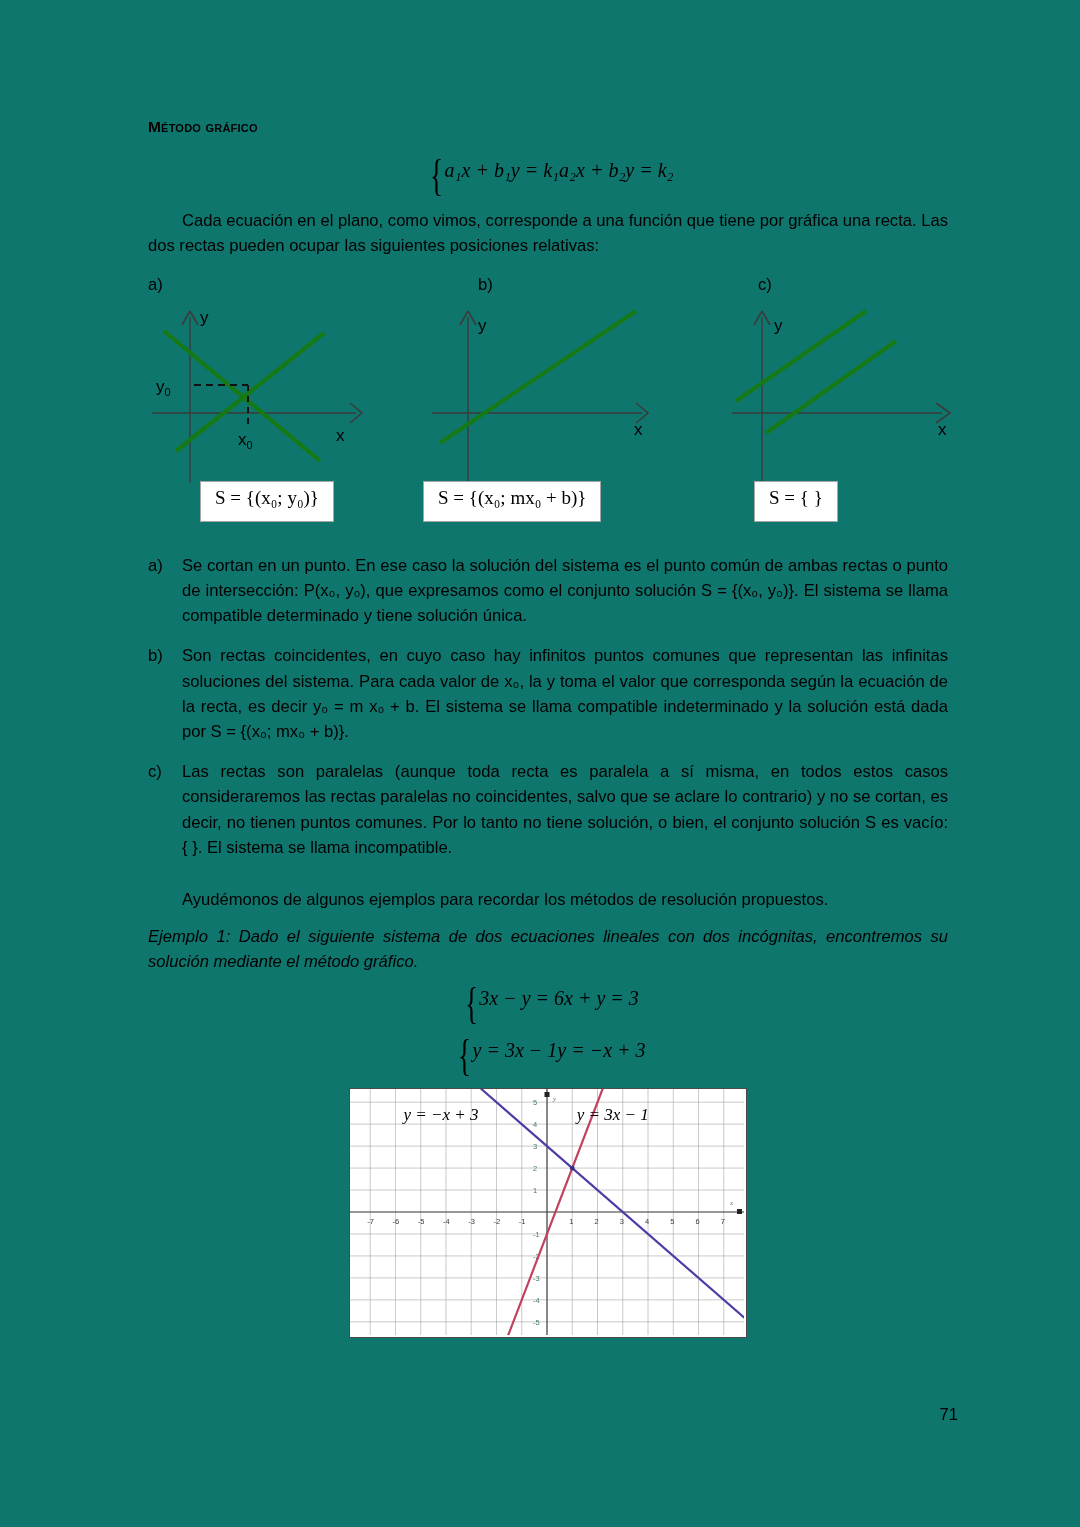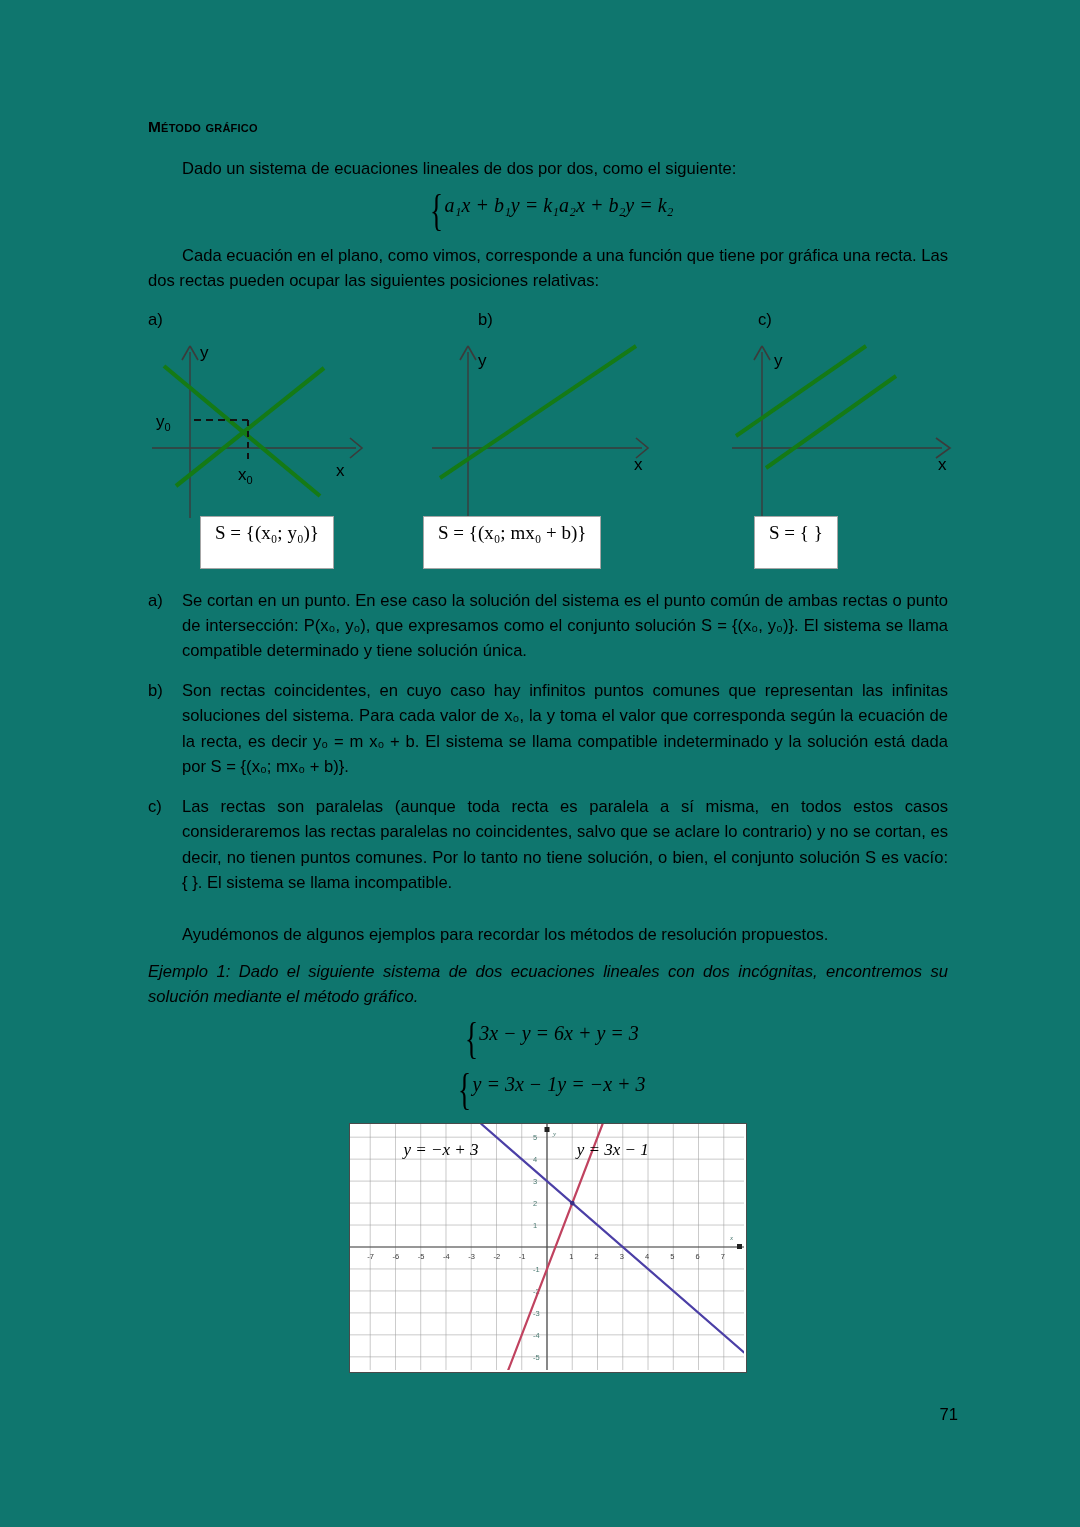--- a/index.html
+++ b/index.html
@@ -99,21 +99,21 @@
   .diagram {
     position: absolute;
     top: 0;
   }
   .sol-box {
     position: absolute;
     border: 1px solid #a6a6a6;
     background: #fff;
     font-family: "Liberation Serif", serif;
     font-size: 19px;
-    padding: 6px 14px 25px 14px;
+    padding: 6px 14px 12px 14px;
     white-space: nowrap;
     line-height: 1.1;
   }
 
   
   ol.lettered {
     list-style: none;
     margin: 18px 0 0 0;
     padding: 0;
   }
@@ -151,21 +151,20 @@
   }
 </style>
 </head>
 <body>
 
 <div class="page">
   <div class="content">
 
     <div class="section-title">Método gráfico</div>
 
-    <p class="body-text indent">Dado un sistema de ecuaciones lineales de dos por dos, como el siguiente:</p>
 
     <div class="sys-wrap">
       <div class="sys">
         <span class="brace">{</span>
         <div class="sys-lines">
           <div>a₁x + b₁y = k₁</div>
           <div>a₂x + b₂y = k₂</div>
         </div>
       </div>
     </div>

